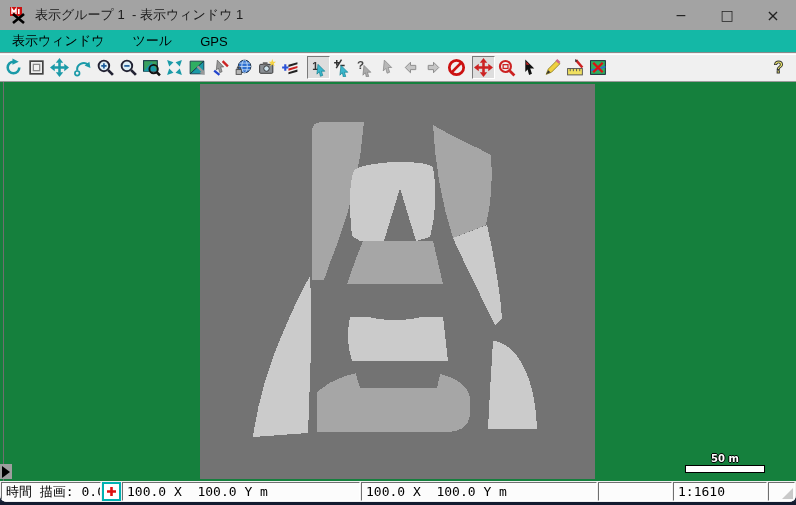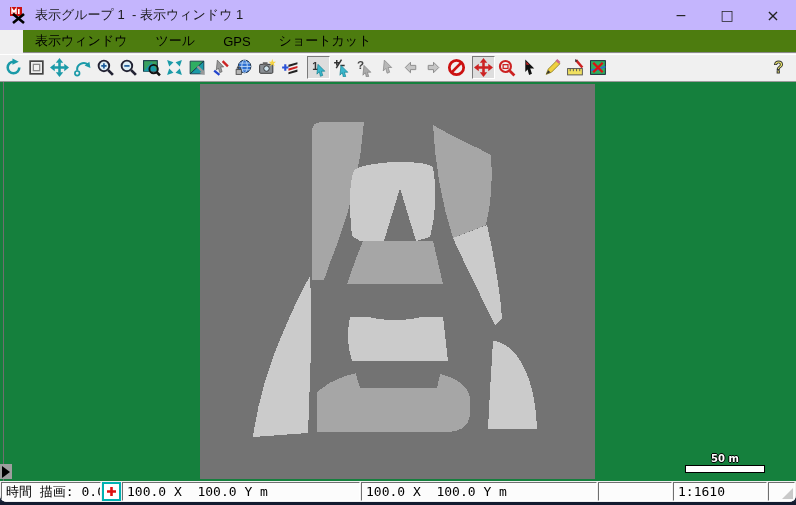--- a/index.html
+++ b/index.html
@@ -1,28 +1,28 @@
 <!DOCTYPE html>
 <html><head>
 <meta charset="utf-8">
 <style>
   * { margin:0; padding:0; box-sizing:border-box; }
   html,body { width:796px; height:505px; }
   body { background:#1b2438; font-family:"Liberation Sans","DejaVu Sans",sans-serif; overflow:hidden; }
   .window { position:absolute; top:0; left:0; width:796px; height:502px; background:#f0f0f0; border-radius:0 0 7px 7px; overflow:hidden; }
 
   
-  .titlebar { position:absolute; top:0; left:0; right:0; height:30px; background:#c4b5fd; display:flex; align-items:center; }
+  .titlebar { position:absolute; top:0; left:0; right:0; height:30px; background:#a3a3a3; display:flex; align-items:center; }
   .app-icon { width:18px; height:18px; margin:0 8px 0 9px; }
   .title-text { font-size:13px; color:#1a1a1a; white-space:pre; }
   .win-controls { margin-left:auto; display:flex; height:30px; }
   .win-btn { width:46px; height:30px; display:flex; align-items:center; justify-content:center; font-size:14px; color:#222; font-family:"DejaVu Sans",sans-serif; }
 
   
-  .menubar { position:absolute; top:30px; left:0; right:0; height:23px; background:#4d7c0f; border-bottom:1px solid #8a8a8a; display:flex; align-items:center; font-size:13px; color:#000;margin-left:23px; }
+  .menubar { position:absolute; top:30px; left:0; right:0; height:23px; background:#14b8a6; border-bottom:1px solid #8a8a8a; display:flex; align-items:center; font-size:13px; color:#000; }
   .menu-item { padding:2px 10px; white-space:nowrap; }
   .menu-item:first-child { margin-left:2px; }
   .menu-item.gap { margin-left:8px; }
 
   
   .toolbar { position:absolute; top:54px; left:0; right:0; height:28px; background:#f0f0f0; border-bottom:1px solid #9a9a9a; box-shadow:0 1px 0 #fff inset; display:flex; align-items:center; padding-left:2px; }
   .tb { width:23px; height:23px; display:flex; align-items:center; justify-content:center; border:1px solid transparent; flex:0 0 auto; }
   .tb svg { display:block; }
   .tb.pressed { background:#dddddd; border-color:#7a7a7a #ffffff #ffffff #7a7a7a; }
   .tb.m4 { margin-left:4px; } .tb.m6 { margin-left:6px; }
@@ -69,21 +69,20 @@
       <div class="win-btn">−</div>
       <div class="win-btn">□</div>
       <div class="win-btn" style="font-size:16px;">×</div>
     </div>
   </div>
 
   <div class="menubar">
     <span class="menu-item">表示ウィンドウ</span>
     <span class="menu-item gap">ツール</span>
     <span class="menu-item gap">GPS</span>
-    <span class="menu-item gap">ショートカット</span>
   </div>
 
   <div class="toolbar">
     <span class="tb">
         <svg width="19" height="19" viewBox="0 0 18 18">
           <path d="M14.5,9 A5.5,5.5 0 1 1 9,3.5" stroke="#1a9aa8" stroke-width="2.4" fill="none"></path>
           <polygon points="8,0.5 14,3.5 8,6.5" fill="#1a9aa8"></polygon>
         </svg>
       </span>
     <span class="tb">

